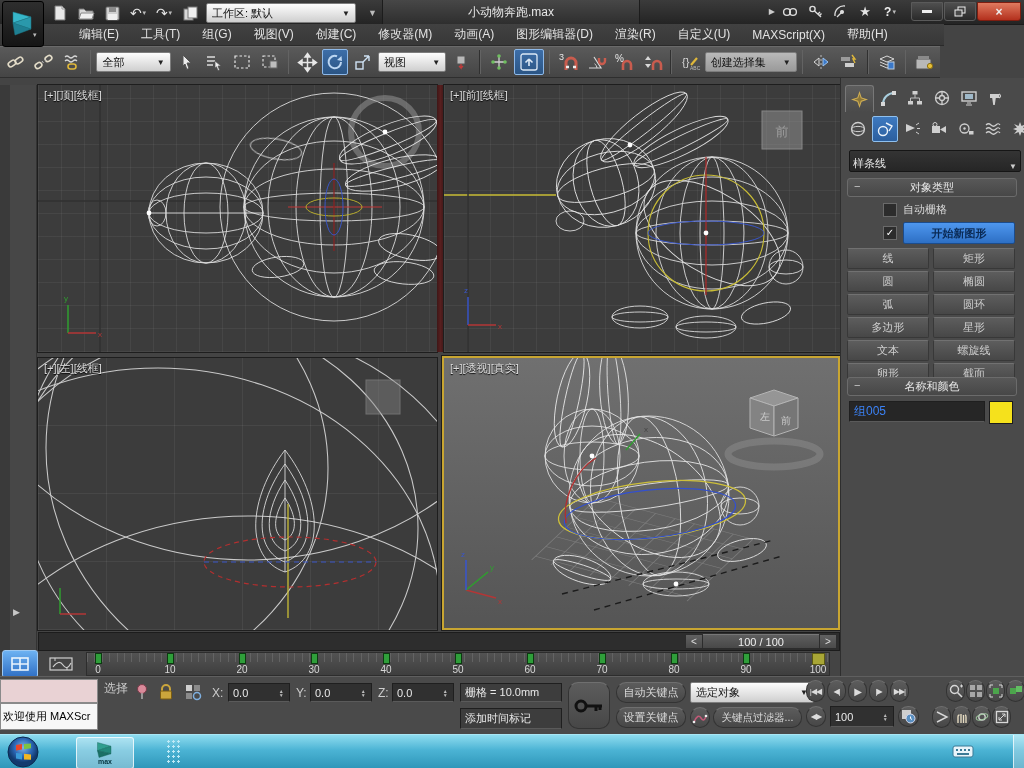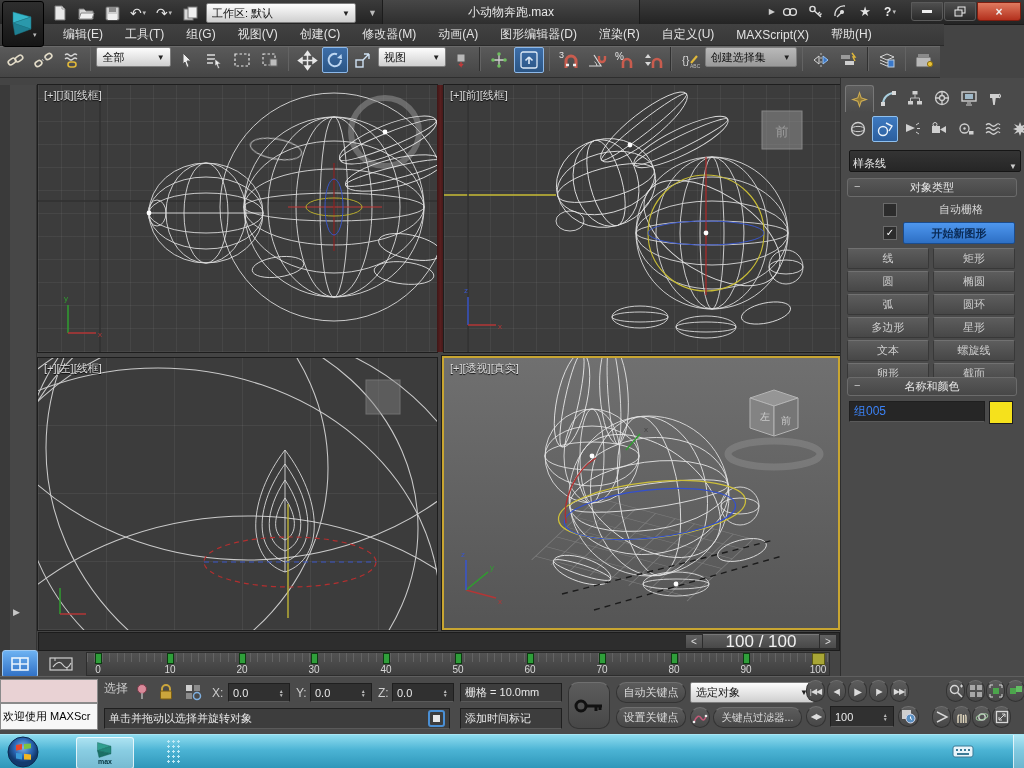--- a/index.html
+++ b/index.html
@@ -15,63 +15,63 @@
   .mini-arrow{font-size:7px;color:#bbb;margin-left:1px;}
   .dd{height:18px;background:linear-gradient(#fdfdfd,#cfcfcf);border:1px solid #7d7d7d;border-radius:2px;color:#111;font-size:11px;display:flex;align-items:center;padding:0 5px;gap:6px;}
   .dd .arrow{margin-left:auto;font-size:8px;color:#222;}
   .title-tab{position:absolute;left:382px;top:0;width:256px;height:24px;background:linear-gradient(#474747,#2e2e2e);border-left:1px solid #1c1c1c;border-right:1px solid #1c1c1c;display:flex;align-items:center;justify-content:center;color:#e8e8e8;font-size:12px;}
   .tb-right{position:absolute;right:3px;top:2px;display:flex;align-items:center;gap:5px;}
   .search{width:186px;height:17px;background:#fff;border:1px solid #6e6e6e;font-size:11px;color:#333;padding:0 4px;}
   .search::placeholder{font-style:italic;color:#888;}
   .winbtn{width:30px;height:17px;border:1px solid #5a5a5a;border-radius:0 0 3px 3px;background:linear-gradient(#4f4f4f,#2a2a2a);display:flex;align-items:center;justify-content:center;color:#eee;font-size:10px;}
   .winbtn.close{width:42px;background:linear-gradient(#e07a5f,#b3301d);border-color:#7d1d10;}
   
-  .menubar{position:absolute;left:0;top:24px;width:944px;height:22px;background:linear-gradient(#414141,#383838);border-bottom:1px solid #2a2a2a;display:flex;align-items:center;padding-left:52px;box-sizing:border-box;}
+  .menubar{position:absolute;left:0;top:24px;width:944px;height:22px;background:linear-gradient(#414141,#383838);border-bottom:1px solid #2a2a2a;display:flex;align-items:center;padding-left:68px;box-sizing:border-box;}
   .menu-item{padding:2px 11px;color:#e3e3e3;font-size:12px;white-space:nowrap;}
   
-  .toolbar{position:absolute;left:0;top:46px;width:940px;height:32px;background:linear-gradient(#5a5a5a,#454545);border-top:1px solid #6a6a6a;border-bottom:1px solid #2e2e2e;display:flex;align-items:flex-start;padding:0 3px;box-sizing:border-box;gap:2px;}
+  .toolbar{position:absolute;left:0;top:46px;width:940px;height:32px;background:linear-gradient(#5a5a5a,#454545);border-top:1px solid #6a6a6a;border-bottom:1px solid #2e2e2e;display:flex;align-items:center;padding:0 3px;box-sizing:border-box;gap:2px;}
   .tbtn{min-width:24px;height:24px;display:flex;align-items:center;justify-content:center;border:1px solid transparent;border-radius:2px;}
   .tbtn.active{background:linear-gradient(#3d6ea8,#2b5584);border-color:#8db8e8;}
   .sep{width:2px;height:24px;margin:0 3px;background:linear-gradient(90deg,#303030 50%,#636363 50%);}
   .dark-dd{height:19px;background:linear-gradient(#343434,#262626);border:1px solid #161616;border-radius:2px;color:#e8e8e8;font-size:11px;display:flex;align-items:flex-end;padding:0 3px;}
   
   .canvas{position:absolute;left:0;top:78px;width:840px;height:657px;background:#444;}
   .leftstrip{position:absolute;left:0;top:7px;width:36px;height:567px;background:linear-gradient(90deg,#3a3a3a 10px,#474747 10px);border-right:1px solid #333;}
   .vp{position:absolute;outline:1px solid #1e1e1e;overflow:hidden;}
   .vp-dark{background:repeating-linear-gradient(90deg,rgba(255,255,255,.05) 0 1px,transparent 1px 23px),repeating-linear-gradient(0deg,rgba(255,255,255,.05) 0 1px,transparent 1px 23px),#3c3c3c;}
   .vp-coarse{background:repeating-linear-gradient(90deg,rgba(255,255,255,.06) 0 1px,transparent 1px 68px),repeating-linear-gradient(0deg,rgba(255,255,255,.06) 0 1px,transparent 1px 68px),#3c3c3c;}
   .vp-persp{background:linear-gradient(#707070,#555);border:2px solid #c8a531;}
   .vp-label{position:absolute;left:6px;top:3px;font-size:11px;color:#dedede;z-index:3;text-shadow:0 1px 1px #000;}
   .wf{fill:none;stroke:#e9e9e9;stroke-width:.9;opacity:.92;}
   .wf2{fill:none;stroke:#e2e2e2;stroke-width:1.05;opacity:.85;}
   .maroon{position:absolute;background:linear-gradient(90deg,#3f1717,#571f1f 50%,#3f1717);}
   
   .tslider{position:absolute;left:38px;top:554px;width:802px;height:19px;background:#2d2d2d;border:1px solid #1c1c1c;box-sizing:border-box;}
   .ts-handle{position:absolute;right:2px;top:1px;width:152px;height:15px;display:flex;}
   .ts-btn{width:16px;background:linear-gradient(#616161,#4a4a4a);border:1px solid #2c2c2c;color:#ddd;font-size:10px;display:flex;align-items:center;justify-content:center;}
-  .ts-label{flex:1;background:linear-gradient(#5e5e5e,#484848);border-top:1px solid #777;border-bottom:1px solid #2c2c2c;color:#f0f0f0;font-size:17px;display:flex;align-items:center;justify-content:center;}
+  .ts-label{flex:1;background:linear-gradient(#5e5e5e,#484848);border-top:1px solid #777;border-bottom:1px solid #2c2c2c;color:#f0f0f0;font-size:11px;display:flex;align-items:center;justify-content:center;}
   .trackbar{position:absolute;left:0;top:574px;width:840px;height:26px;}
   .ruler{position:absolute;left:86px;top:0;width:744px;height:24px;background:linear-gradient(#535353,#3e3e3e);border:1px solid #2d2d2d;box-sizing:border-box;}
   .ruler:before{content:"";position:absolute;left:0;top:0;right:0;height:9px;background:repeating-linear-gradient(90deg,#6a6a6a 0 1px,transparent 1px 7.4px);opacity:.75;}
   .ticks{position:absolute;left:2px;right:2px;top:0;bottom:0;display:flex;justify-content:space-between;}
   .tick{width:18px;display:flex;flex-direction:column;align-items:center;font-size:10px;color:#d8d8d8;}
   .key{width:5px;height:10px;background:#2f9e3a;border:1px solid #0c3a10;margin-bottom:0;}
   .cur{width:11px;height:13px;background:#a8a636;border:1px solid #5c5b14;margin-bottom:-1px;}
   
   .cmdpanel{position:absolute;left:840px;top:78px;width:184px;height:598px;background:#4a4a4a;border-left:1px solid #2e2e2e;box-sizing:border-box;}
   .ptab{width:27px;height:26px;display:flex;align-items:center;justify-content:center;}
   .ptab.active{background:linear-gradient(#5d5d5d,#4a4a4a);border:1px solid #787878;border-bottom:none;border-radius:3px 3px 0 0;}
   .subic{width:24px;height:24px;display:flex;align-items:center;justify-content:center;border:1px solid transparent;border-radius:2px;}
   .subic.active{background:linear-gradient(#3d79c0,#2c5f9e);border-color:#8fc0ee;}
   .rollout-h{position:absolute;height:17px;background:linear-gradient(#585858,#474747);border:1px solid #6b6b6b;border-radius:3px;color:#e8e8e8;font-size:11px;display:flex;align-items:center;justify-content:center;}
   .rollout-h .minus{position:absolute;left:6px;top:1px;font-size:11px;color:#ccc;}
   .cmd-btn{background:linear-gradient(#5d5d5d,#474747);border:1px solid #383838;border-top-color:#717171;color:#cfcfcf;font-size:11px;height:19px;display:flex;align-items:center;justify-content:center;border-radius:2px;}
   .blue-btn{background:linear-gradient(#4e97ef,#2d6fc4);border:1px solid #1c4c8c;color:#0a2a55;font-size:11px;height:20px;display:flex;align-items:center;justify-content:center;border-radius:2px;font-weight:bold;}
   .chk{width:12px;height:12px;background:#2c2c2c;border:1px solid #6a6a6a;display:flex;align-items:center;justify-content:center;color:#fff;font-size:10px;line-height:1;}
-  .panel-label{font-size:11px;color:#d6d6d6;margin-left:36px;}
+  .panel-label{font-size:11px;color:#d6d6d6;}
   
   .statusbar{position:absolute;left:0;top:676px;width:1024px;height:58px;background:#4a4a4a;border-top:1px solid #5f5f5f;}
   .field{background:#303030;border:1px solid #1f1f1f;border-bottom-color:#5a5a5a;color:#e8e8e8;font-size:11px;display:flex;align-items:center;padding:0 4px;box-sizing:border-box;}
   .field input{background:transparent;border:none;color:#e8e8e8;font-size:11px;width:100%;padding:0;font-family:"Liberation Sans",sans-serif;}
   .spin{width:9px;display:flex;flex-direction:column;align-items:center;font-size:5px;color:#bdbdbd;line-height:4px;margin-left:auto;}
   .stat-btn{background:linear-gradient(#5c5c5c,#474747);border:1px solid #333;border-top-color:#6f6f6f;color:#dcdcdc;font-size:11px;display:flex;align-items:center;justify-content:center;border-radius:10px;box-sizing:border-box;}
   .pb{width:19px;height:22px;font-size:8px;letter-spacing:-1px;}
   .listener-pink{position:absolute;left:0;top:2px;width:98px;height:24px;background:#e9d2d4;border:1px solid #8a8a8a;box-sizing:border-box;}
   .listener-white{position:absolute;left:0;top:26px;width:98px;height:27px;background:#f7f7f7;border:1px solid #8a8a8a;box-sizing:border-box;color:#000;font-size:11px;white-space:nowrap;overflow:hidden;padding:5px 2px 0 2px;}
   
@@ -885,29 +885,20 @@
       <input value="0.0" style="">
         <span class="spin">
           <span>▲</span>
           <span>▼</span>
         </span>
     </div>
 
     <div class="field abs" style="left:460px;top:6px;width:102px;height:19px;background:#3d3d3d;">
         <span>栅格 = 10.0mm</span>
       </div>
-    <div class="field abs" style="left:104px;top:31px;width:346px;height:21px;background:#3d3d3d;">
-      <span>单击并拖动以选择并旋转对象</span>
-      <span style="margin-left:auto;">
-          <svg width="17" height="17" viewBox="0 0 17 17">
-            <rect x="1" y="1" width="15" height="15" rx="2" fill="none" stroke="#4a8fd4" stroke-width="2"></rect>
-            <rect x="5" y="5" width="7" height="7" fill="#e8e8e8"></rect>
-          </svg>
-        </span>
-    </div>
     <div class="field abs" style="left:460px;top:31px;width:102px;height:21px;background:#3d3d3d;">
         <span>添加时间标记</span>
       </div>
 
     <div class="stat-btn abs" style="left:568px;top:5px;width:42px;height:47px;">
       <svg width="30" height="18" viewBox="0 0 30 18">
           <circle cx="7" cy="9" r="5" fill="none" stroke="#111" stroke-width="3"></circle>
           <path d="M12 9 H28 M22 9 v5 M26 9 v4" stroke="#111" stroke-width="3"></path>
         </svg>
     </div>

